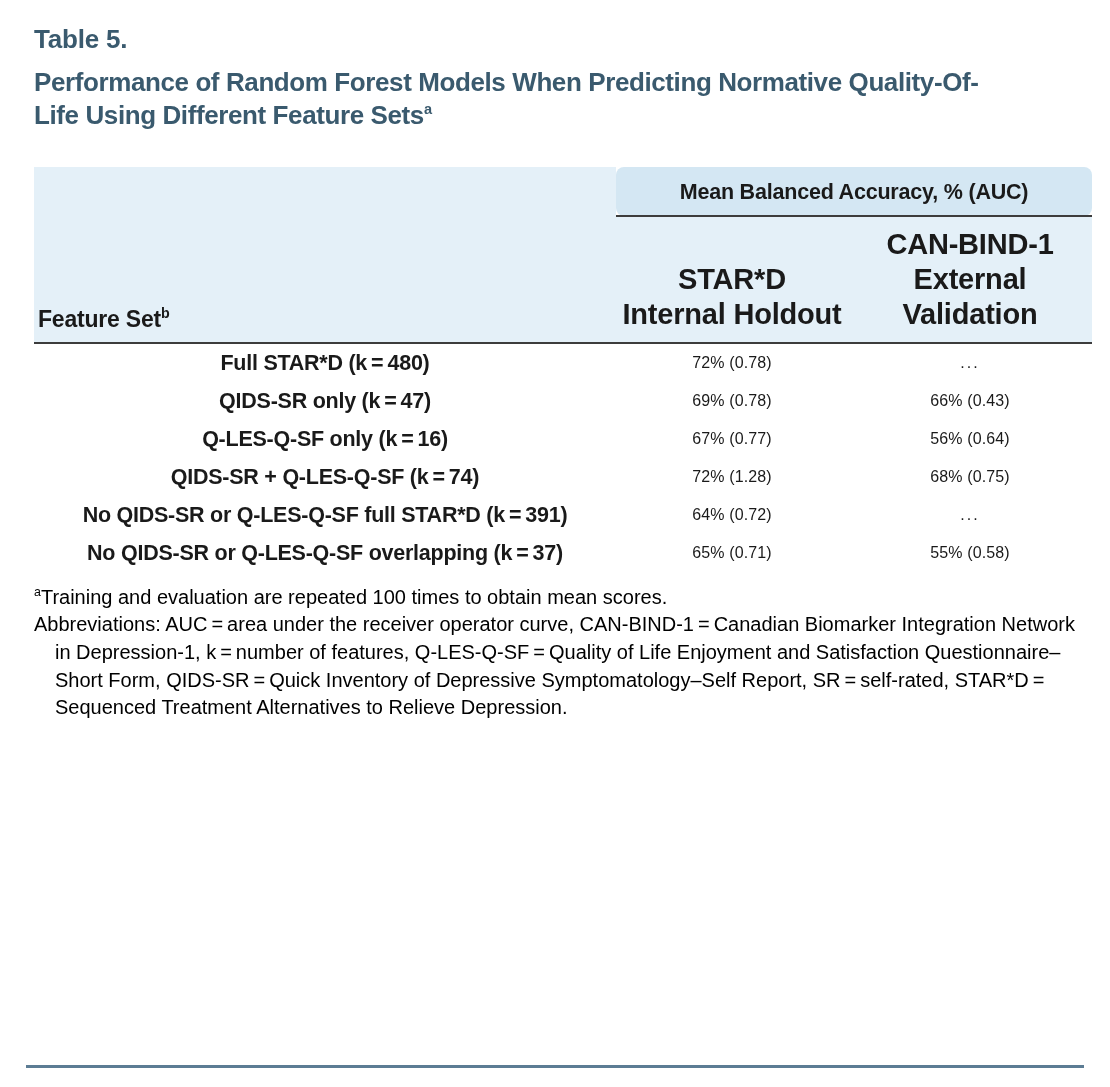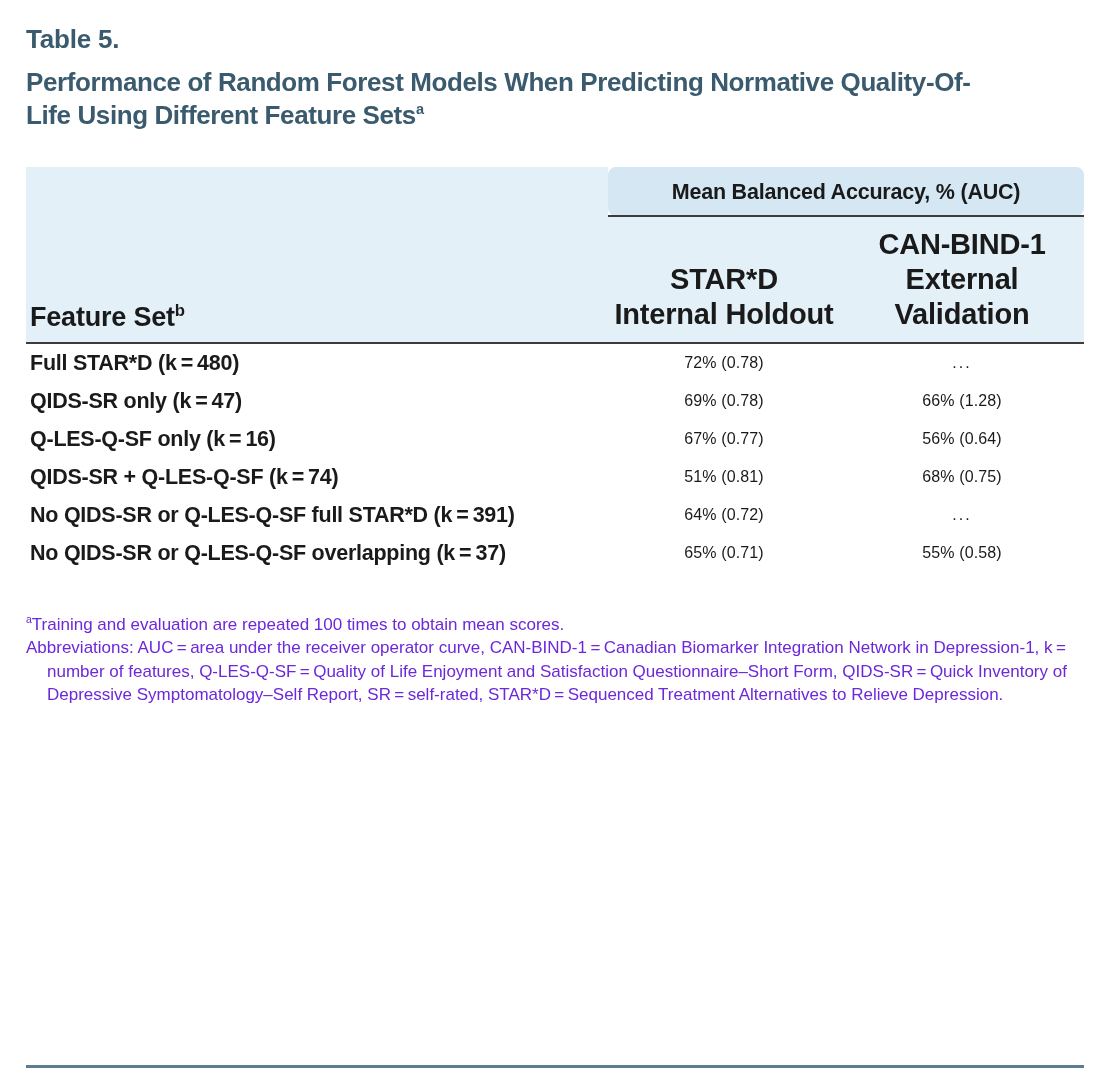--- a/index.html
+++ b/index.html
@@ -13,21 +13,21 @@
     font-family: "Liberation Sans", sans-serif;
     color: #1a1a1a;
     -webkit-font-smoothing: antialiased;
   }
 
   .page {
     position: relative;
     width: 1110px;
     height: 1087px;
     box-sizing: border-box;
-    padding: 0 26px;
+    padding: 0 34px;
     overflow: hidden;
   }
 
   
   .table-number {
     color: #3a5a6e;
     font-size: 26px;
     font-weight: bold;
     letter-spacing: -0.2px;
     padding-top: 24px;
@@ -95,35 +95,35 @@
     text-align: center;
     font-weight: bold;
     font-size: 29px;
     line-height: 1.22;
     padding: 10px 4px 9px 4px;
     letter-spacing: -0.2px;
   }
   th.hdr-featureset {
     text-align: left;
     font-weight: bold;
-    font-size: 27px;
+    font-size: 23px;
     padding: 10px 4px 9px 4px;
     letter-spacing: -0.2px;
     white-space: nowrap;
   }
   th.hdr-featureset sup {
     font-size: 0.62em;
     vertical-align: super;
     line-height: 0;
   }
 
   tr.hdr-row-2 th { border-bottom: 2.5px solid #3c3c3c; }
 
   td.cell-feature {
-    text-align: left;
+    text-align: center;
     font-weight: bold;
     font-size: 21.5px;
     padding: 7px 4px 6px 4px;
     letter-spacing: -0.25px;
     white-space: nowrap;
     vertical-align: middle;
   }
   td.cell-num {
     text-align: center;
     font-size: 16px;
@@ -131,24 +131,24 @@
     padding: 7px 4px 6px 4px;
     vertical-align: middle;
     letter-spacing: 0.1px;
   }
   td.cell-num.ellipsis {
     letter-spacing: 2px;
   }
 
   
   .footnotes {
-    margin-top: 41px;
-    font-size: 17px;
+    margin-top: 12px;
+    font-size: 20px;
     line-height: 1.38;
-    color: #6d28d9;
+    color: #000000;
     width: 1048px;
   }
   .fn {
     padding-left: 21px;
     text-indent: -21px;
     margin-bottom: 0px;
   }
   .fn.fn-a { text-indent: 0; padding-left: 0; }
   .fn sup {
     font-size: 0.62em;
@@ -195,30 +195,30 @@
       </thead>
       <tbody>
         <tr>
           <td class="cell-feature">Full STAR*D (k = 480)</td>
           <td class="cell-num">72% (0.78)</td>
           <td class="cell-num ellipsis">...</td>
         </tr>
         <tr>
           <td class="cell-feature">QIDS-SR only (k = 47)</td>
           <td class="cell-num">69% (0.78)</td>
-          <td class="cell-num">66% (1.28)</td>
+          <td class="cell-num">66% (0.43)</td>
         </tr>
         <tr>
           <td class="cell-feature">Q-LES-Q-SF only (k = 16)</td>
           <td class="cell-num">67% (0.77)</td>
           <td class="cell-num">56% (0.64)</td>
         </tr>
         <tr>
           <td class="cell-feature">QIDS-SR + Q-LES-Q-SF (k = 74)</td>
-          <td class="cell-num">51% (0.81)</td>
+          <td class="cell-num">72% (1.28)</td>
           <td class="cell-num">68% (0.75)</td>
         </tr>
         <tr>
           <td class="cell-feature">No QIDS-SR or Q-LES-Q-SF full STAR*D (k = 391)</td>
           <td class="cell-num">64% (0.72)</td>
           <td class="cell-num ellipsis">...</td>
         </tr>
         <tr>
           <td class="cell-feature">No QIDS-SR or Q-LES-Q-SF overlapping (k = 37)</td>
           <td class="cell-num">65% (0.71)</td>

